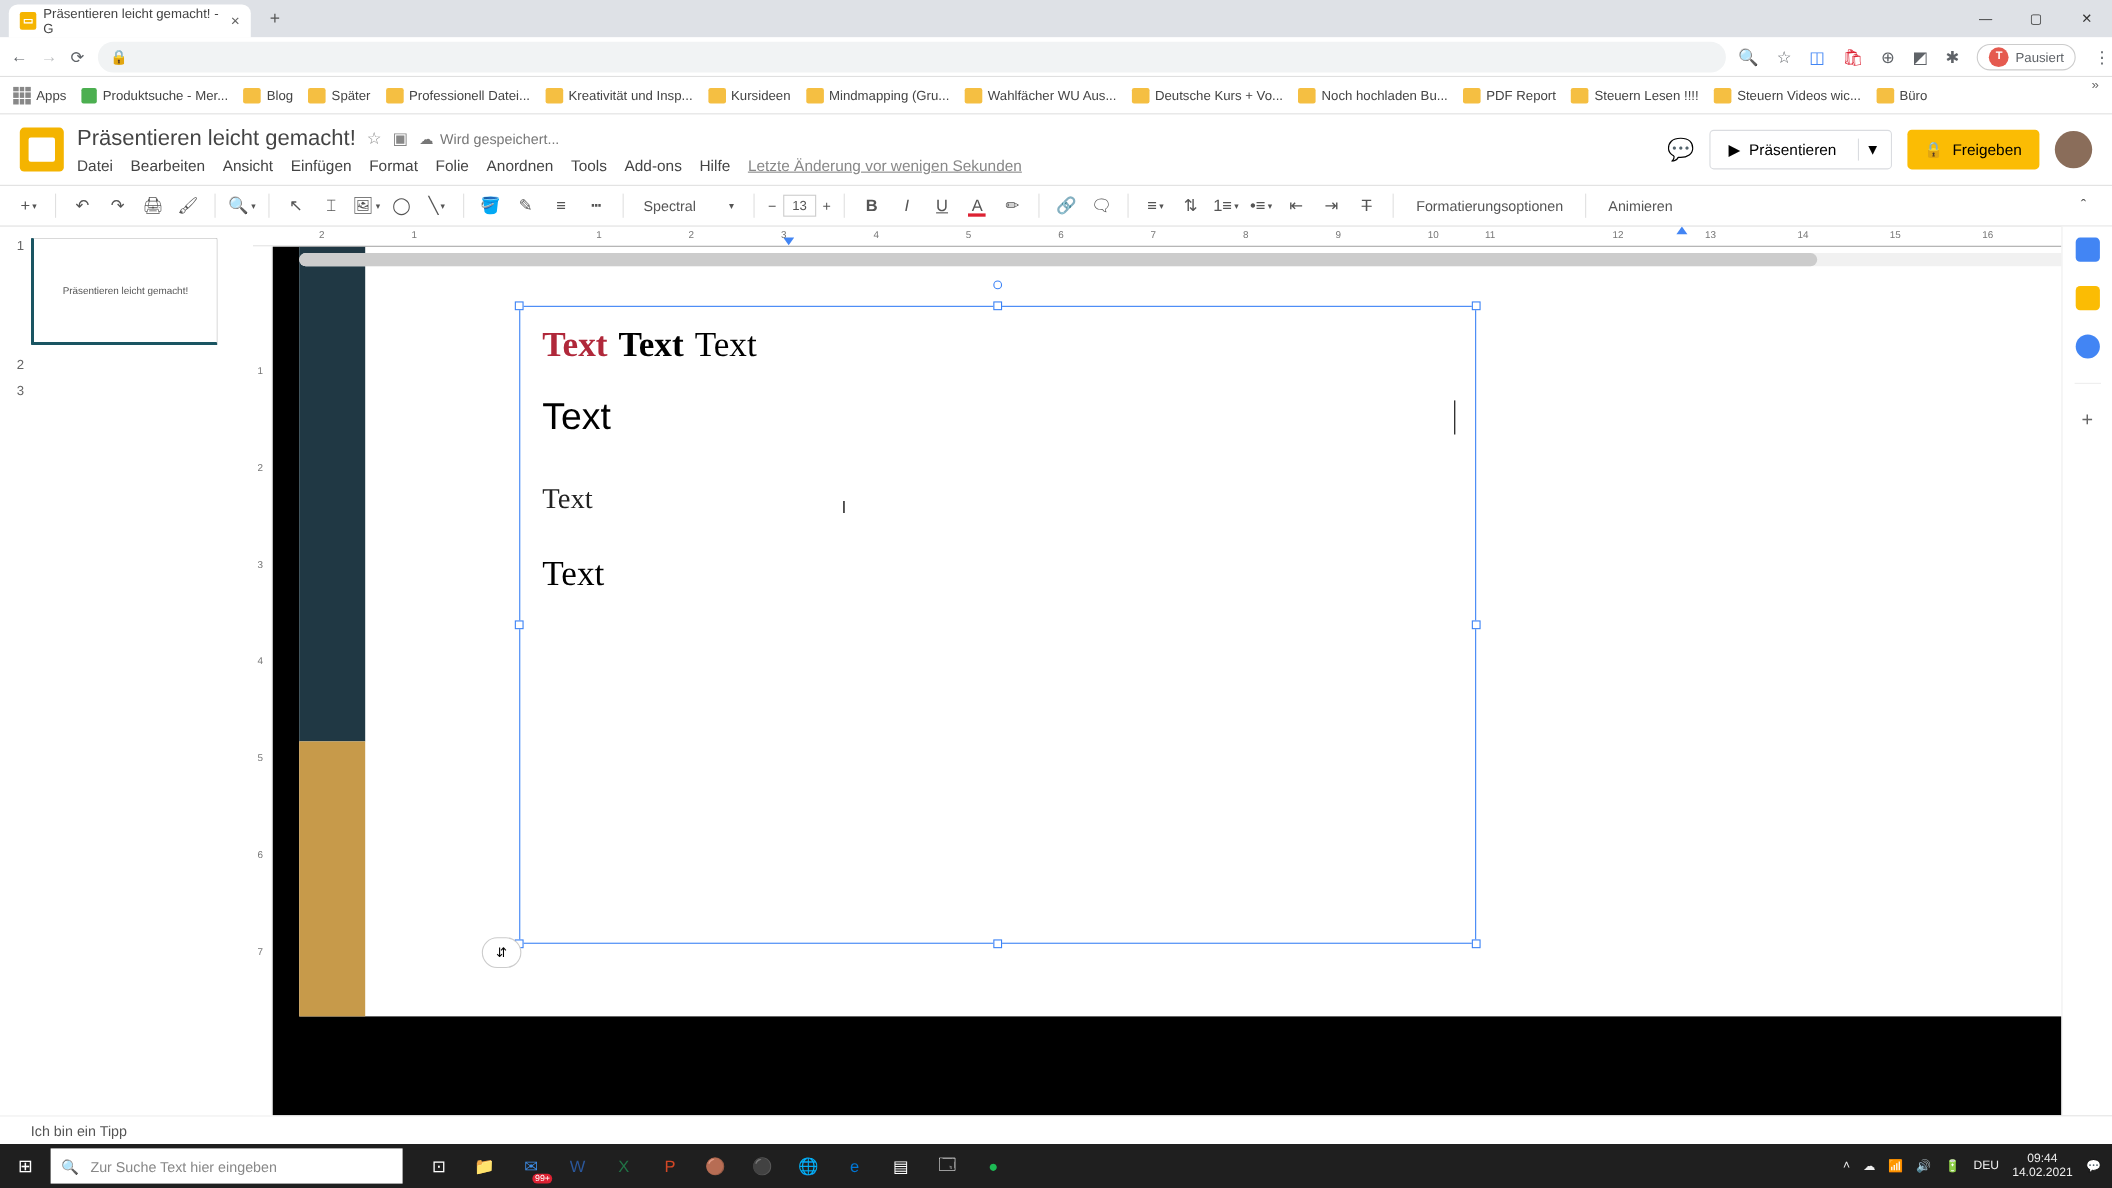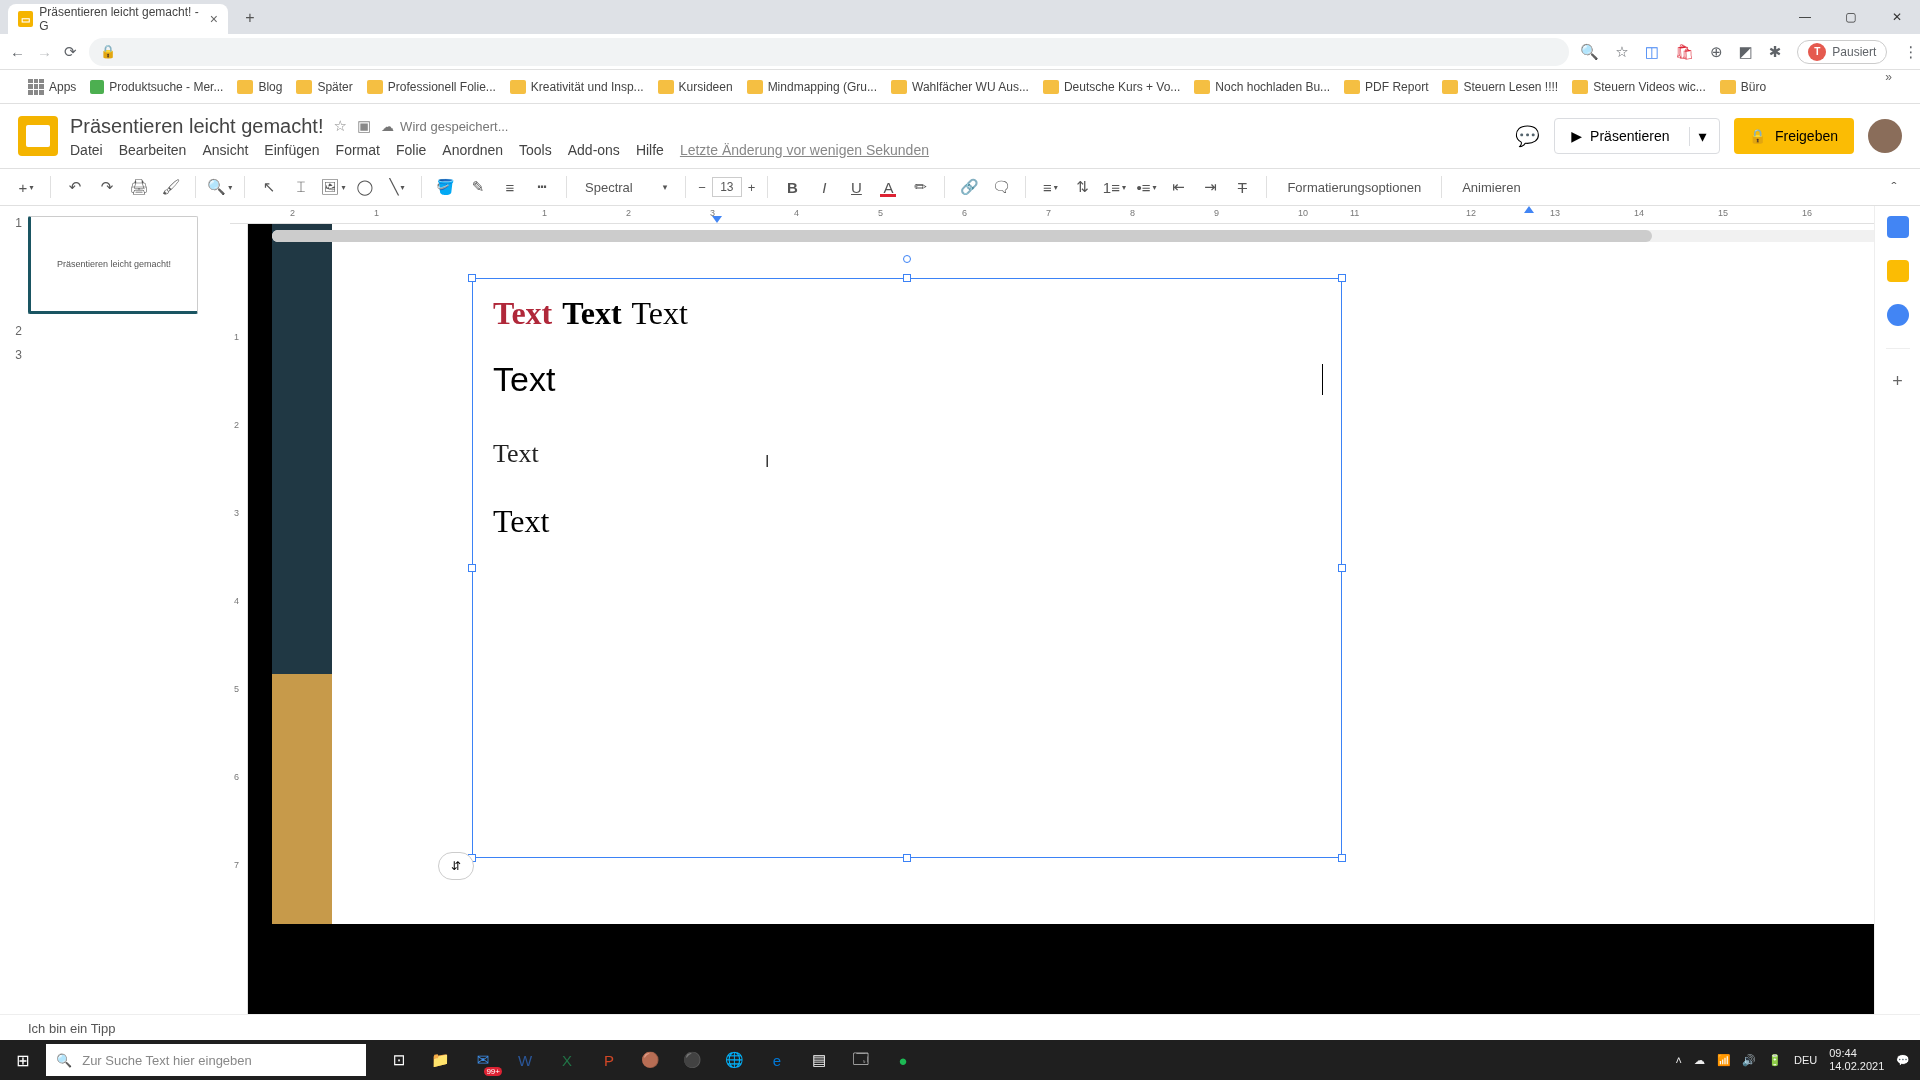--- a/index.html
+++ b/index.html
@@ -15,21 +15,21 @@
 .win-controls div { width:46px; display:flex; align-items:center; justify-content:center; color:#333; font-size:12px; }
 
 .addr-bar { height:36px; background:#fff; border-bottom:1px solid #e0e0e0; display:flex; align-items:center; padding:0 10px; gap:12px; color:#5f6368; }
 .addr-bar .nav-icon { width:18px; text-align:center; font-size:15px; }
 .url-box { flex:0 0 auto; width:1480px; height:28px; background:#f1f3f4; border-radius:14px; display:flex; align-items:center; padding:0 12px; font-size:13px; color:#555; gap:8px; }
 .addr-right { margin-left:auto; display:flex; align-items:center; gap:16px; }
 .addr-right .ic { color:#5f6368; font-size:15px; }
 .pause-pill { border:1px solid #ccc; border-radius:14px; padding:2px 10px; font-size:12px; display:flex; align-items:center; gap:6px; }
 .pause-pill .dot { width:18px; height:18px; border-radius:50%; background:#e55a4f; color:#fff; display:flex; align-items:center; justify-content:center; font-size:10px; font-weight:bold; }
 
-.bookmarks { height:34px; background:#fff; border-bottom:1px solid #e0e0e0; display:flex; padding:0 28px; gap:14px; font-size:12px; color:#444; }
+.bookmarks { height:34px; background:#fff; border-bottom:1px solid #e0e0e0; display:flex; padding:0 12px; gap:14px; font-size:12px; color:#444; }
 .bk { display:flex; align-items:center; gap:5px; white-space:nowrap; }
 .bk .fold { width:16px; height:14px; background:#f5bf42; border-radius:2px; }
 .apps-ic { width:16px; height:16px; display:grid; grid-template-columns:1fr 1fr 1fr; gap:1px; }
 .apps-ic span { background:#888; }
 
 
 .app-header { height:64px; display:flex; align-items:center; padding:0 18px; gap:12px; }
 .slides-logo { width:40px; height:40px; background:#f4b400; border-radius:4px; position:relative; }
 .slides-logo::after { content:""; position:absolute; inset:9px 8px; background:#fff; border-radius:2px; }
 .title-area { flex:1; }
@@ -120,21 +120,21 @@
 .side-panel { position:absolute; right:0; top:206px; bottom:66px; width:46px; border-left:1px solid #eee; background:#fff; display:flex; flex-direction:column; align-items:center; padding-top:10px; gap:22px; }
 .sp-ic { width:22px; height:22px; border-radius:4px; }
 
 
 .taskbar { position:absolute; left:0; right:0; bottom:0; height:40px; background:#1f1f1f; display:flex; align-items:center; color:#fff; font-size:12px; }
 .taskbar .start { width:46px; display:flex; justify-content:center; font-size:16px; }
 .search-box { background:#fff; color:#888; height:32px; width:320px; display:flex; align-items:center; padding:0 10px; gap:10px; font-size:13px; }
 .task-icons { display:flex; gap:4px; margin-left:14px; }
 .task-icons .ti { width:38px; height:32px; display:flex; align-items:center; justify-content:center; background:transparent; font-size:15px; }
 .tray { margin-left:auto; display:flex; align-items:center; gap:12px; padding-right:10px; color:#eee; font-size:11px; }
-.tray .clock { text-align:left; line-height:13px; }
+.tray .clock { text-align:center; line-height:13px; }
 </style>
 </head>
 <body>
 
 <div class="browser-tabs">
   <div class="tab">
     <div class="favicon">▭</div>
     <span>Präsentieren leicht gemacht! - G</span>
     <span class="close">×</span>
   </div>
@@ -191,21 +191,21 @@
   <div class="bk">
       <div class="fold"></div>
       <span>Blog</span>
     </div>
   <div class="bk">
       <div class="fold"></div>
       <span>Später</span>
     </div>
   <div class="bk">
       <div class="fold"></div>
-      <span>Professionell Folie...</span>
+      <span>Professionell Datei...</span>
     </div>
   <div class="bk">
       <div class="fold"></div>
       <span>Kreativität und Insp...</span>
     </div>
   <div class="bk">
       <div class="fold"></div>
       <span>Kursideen</span>
     </div>
   <div class="bk">

